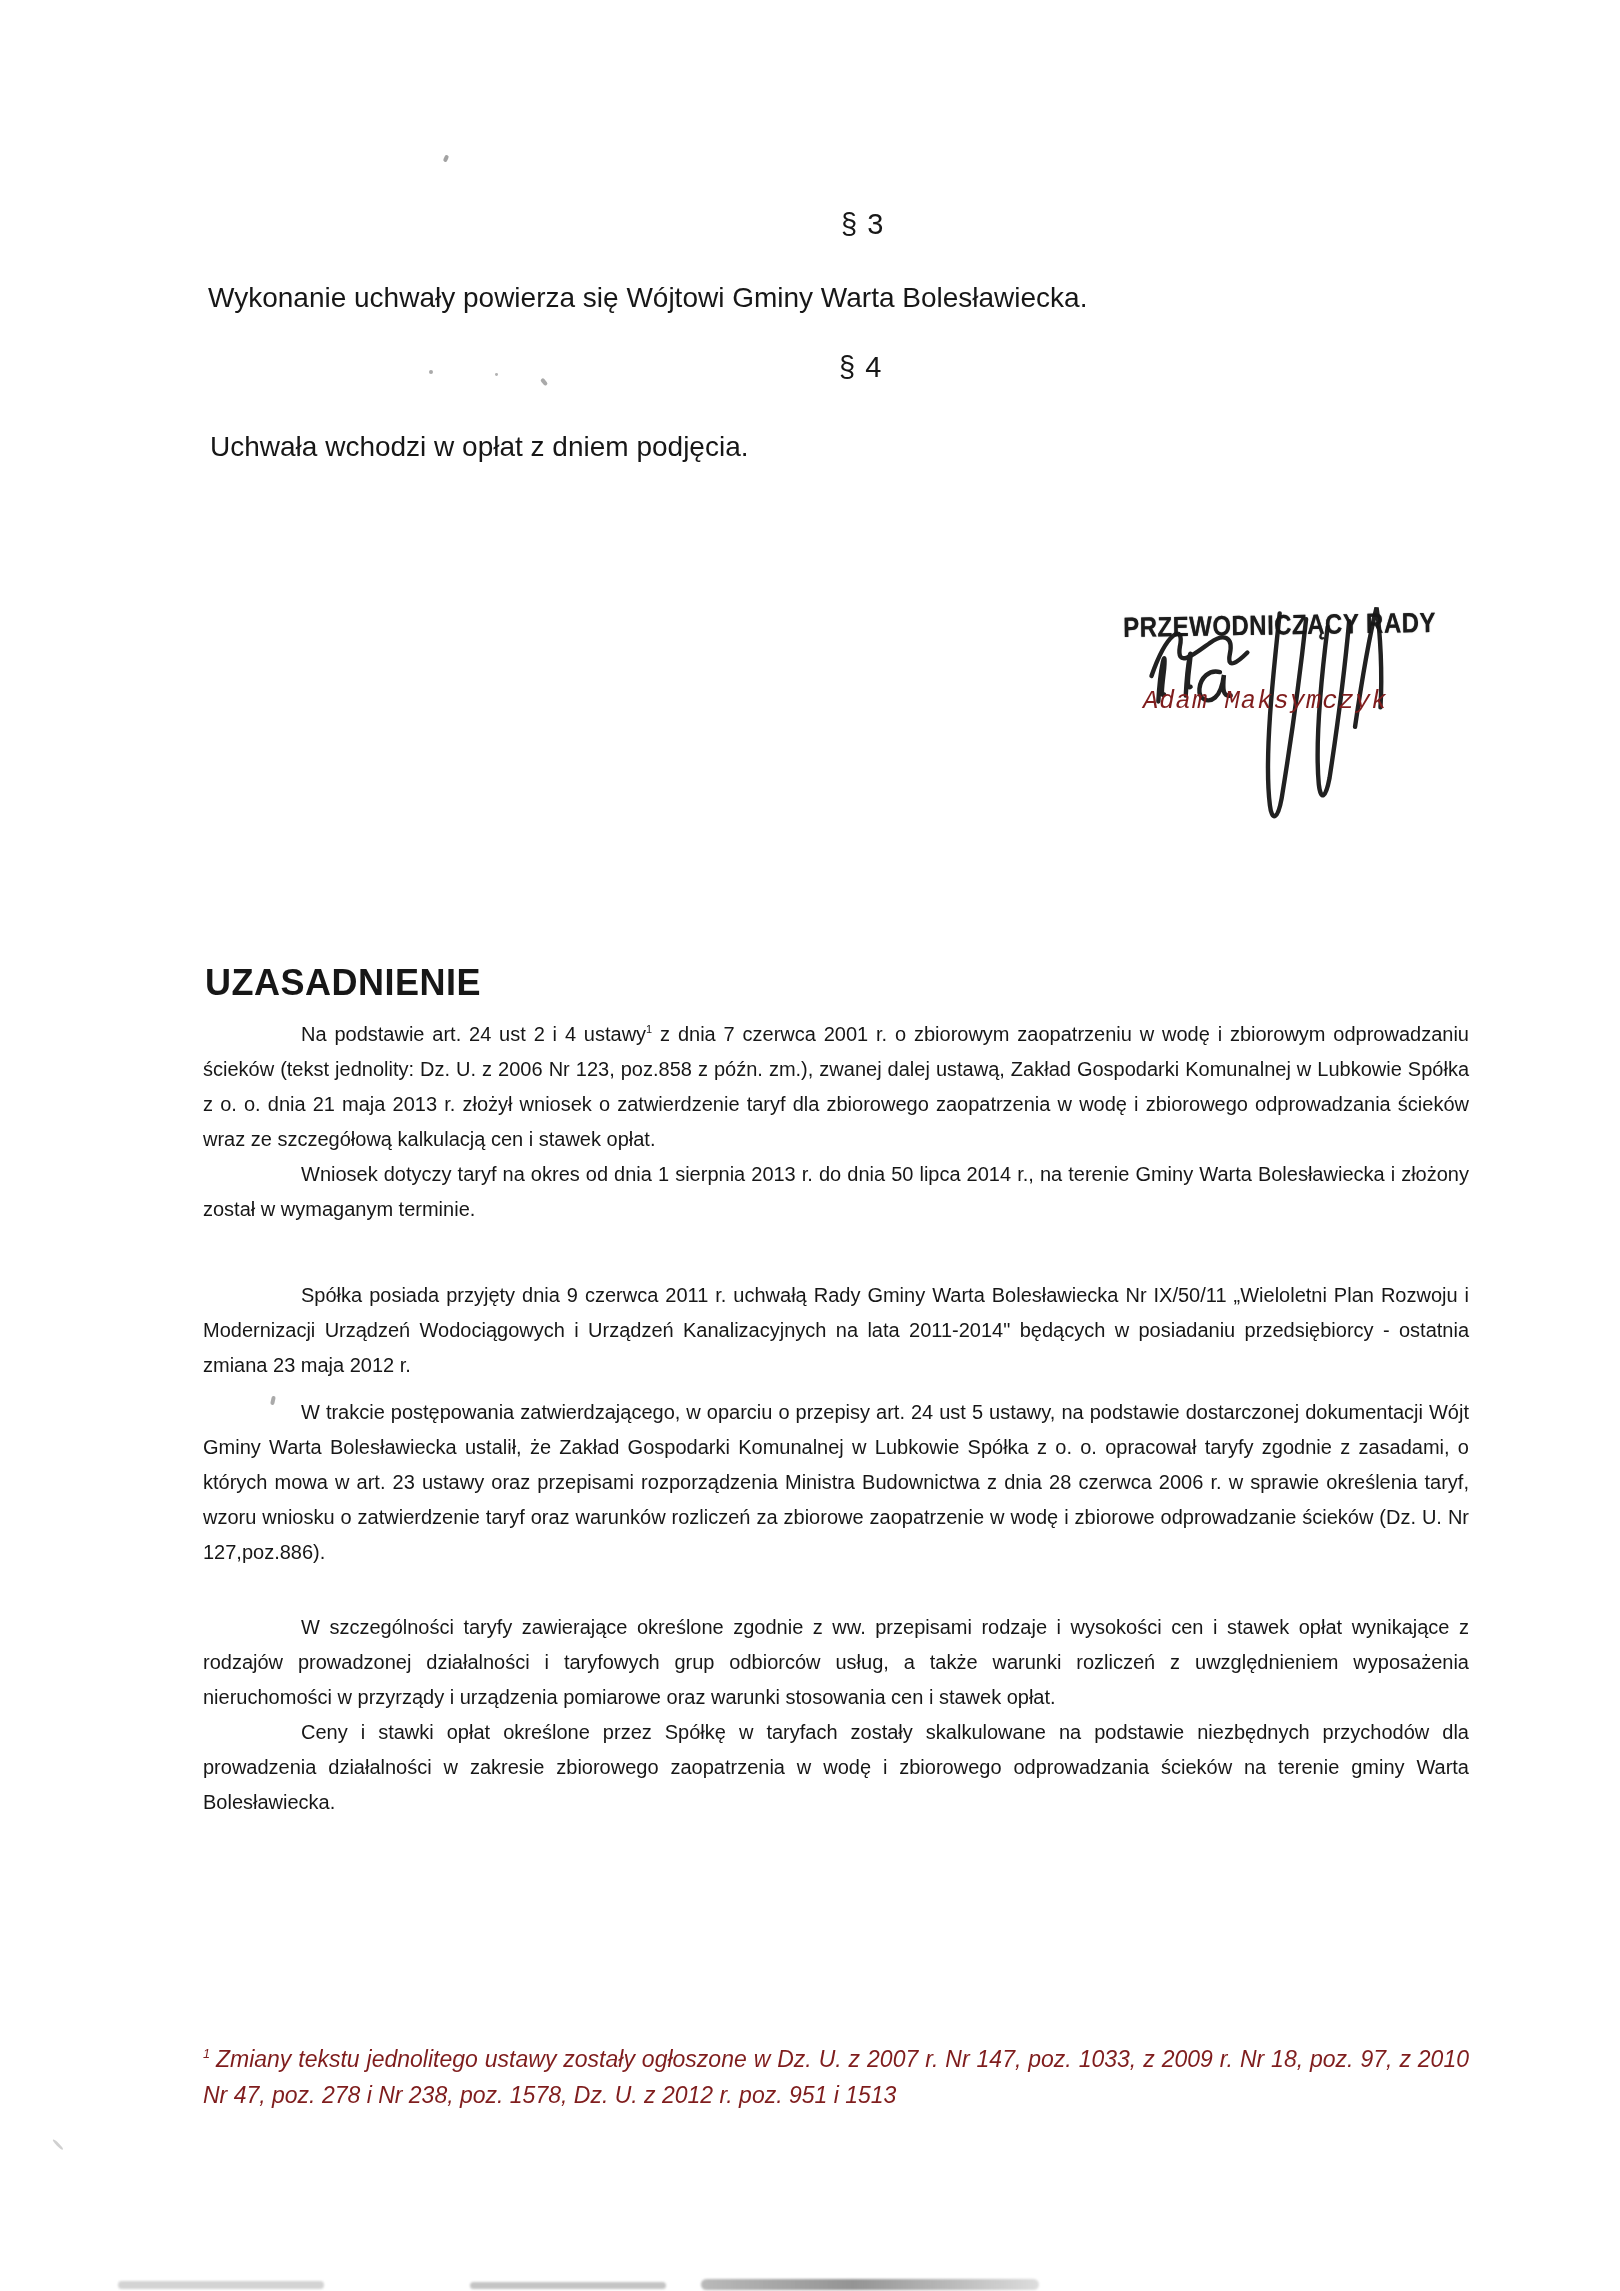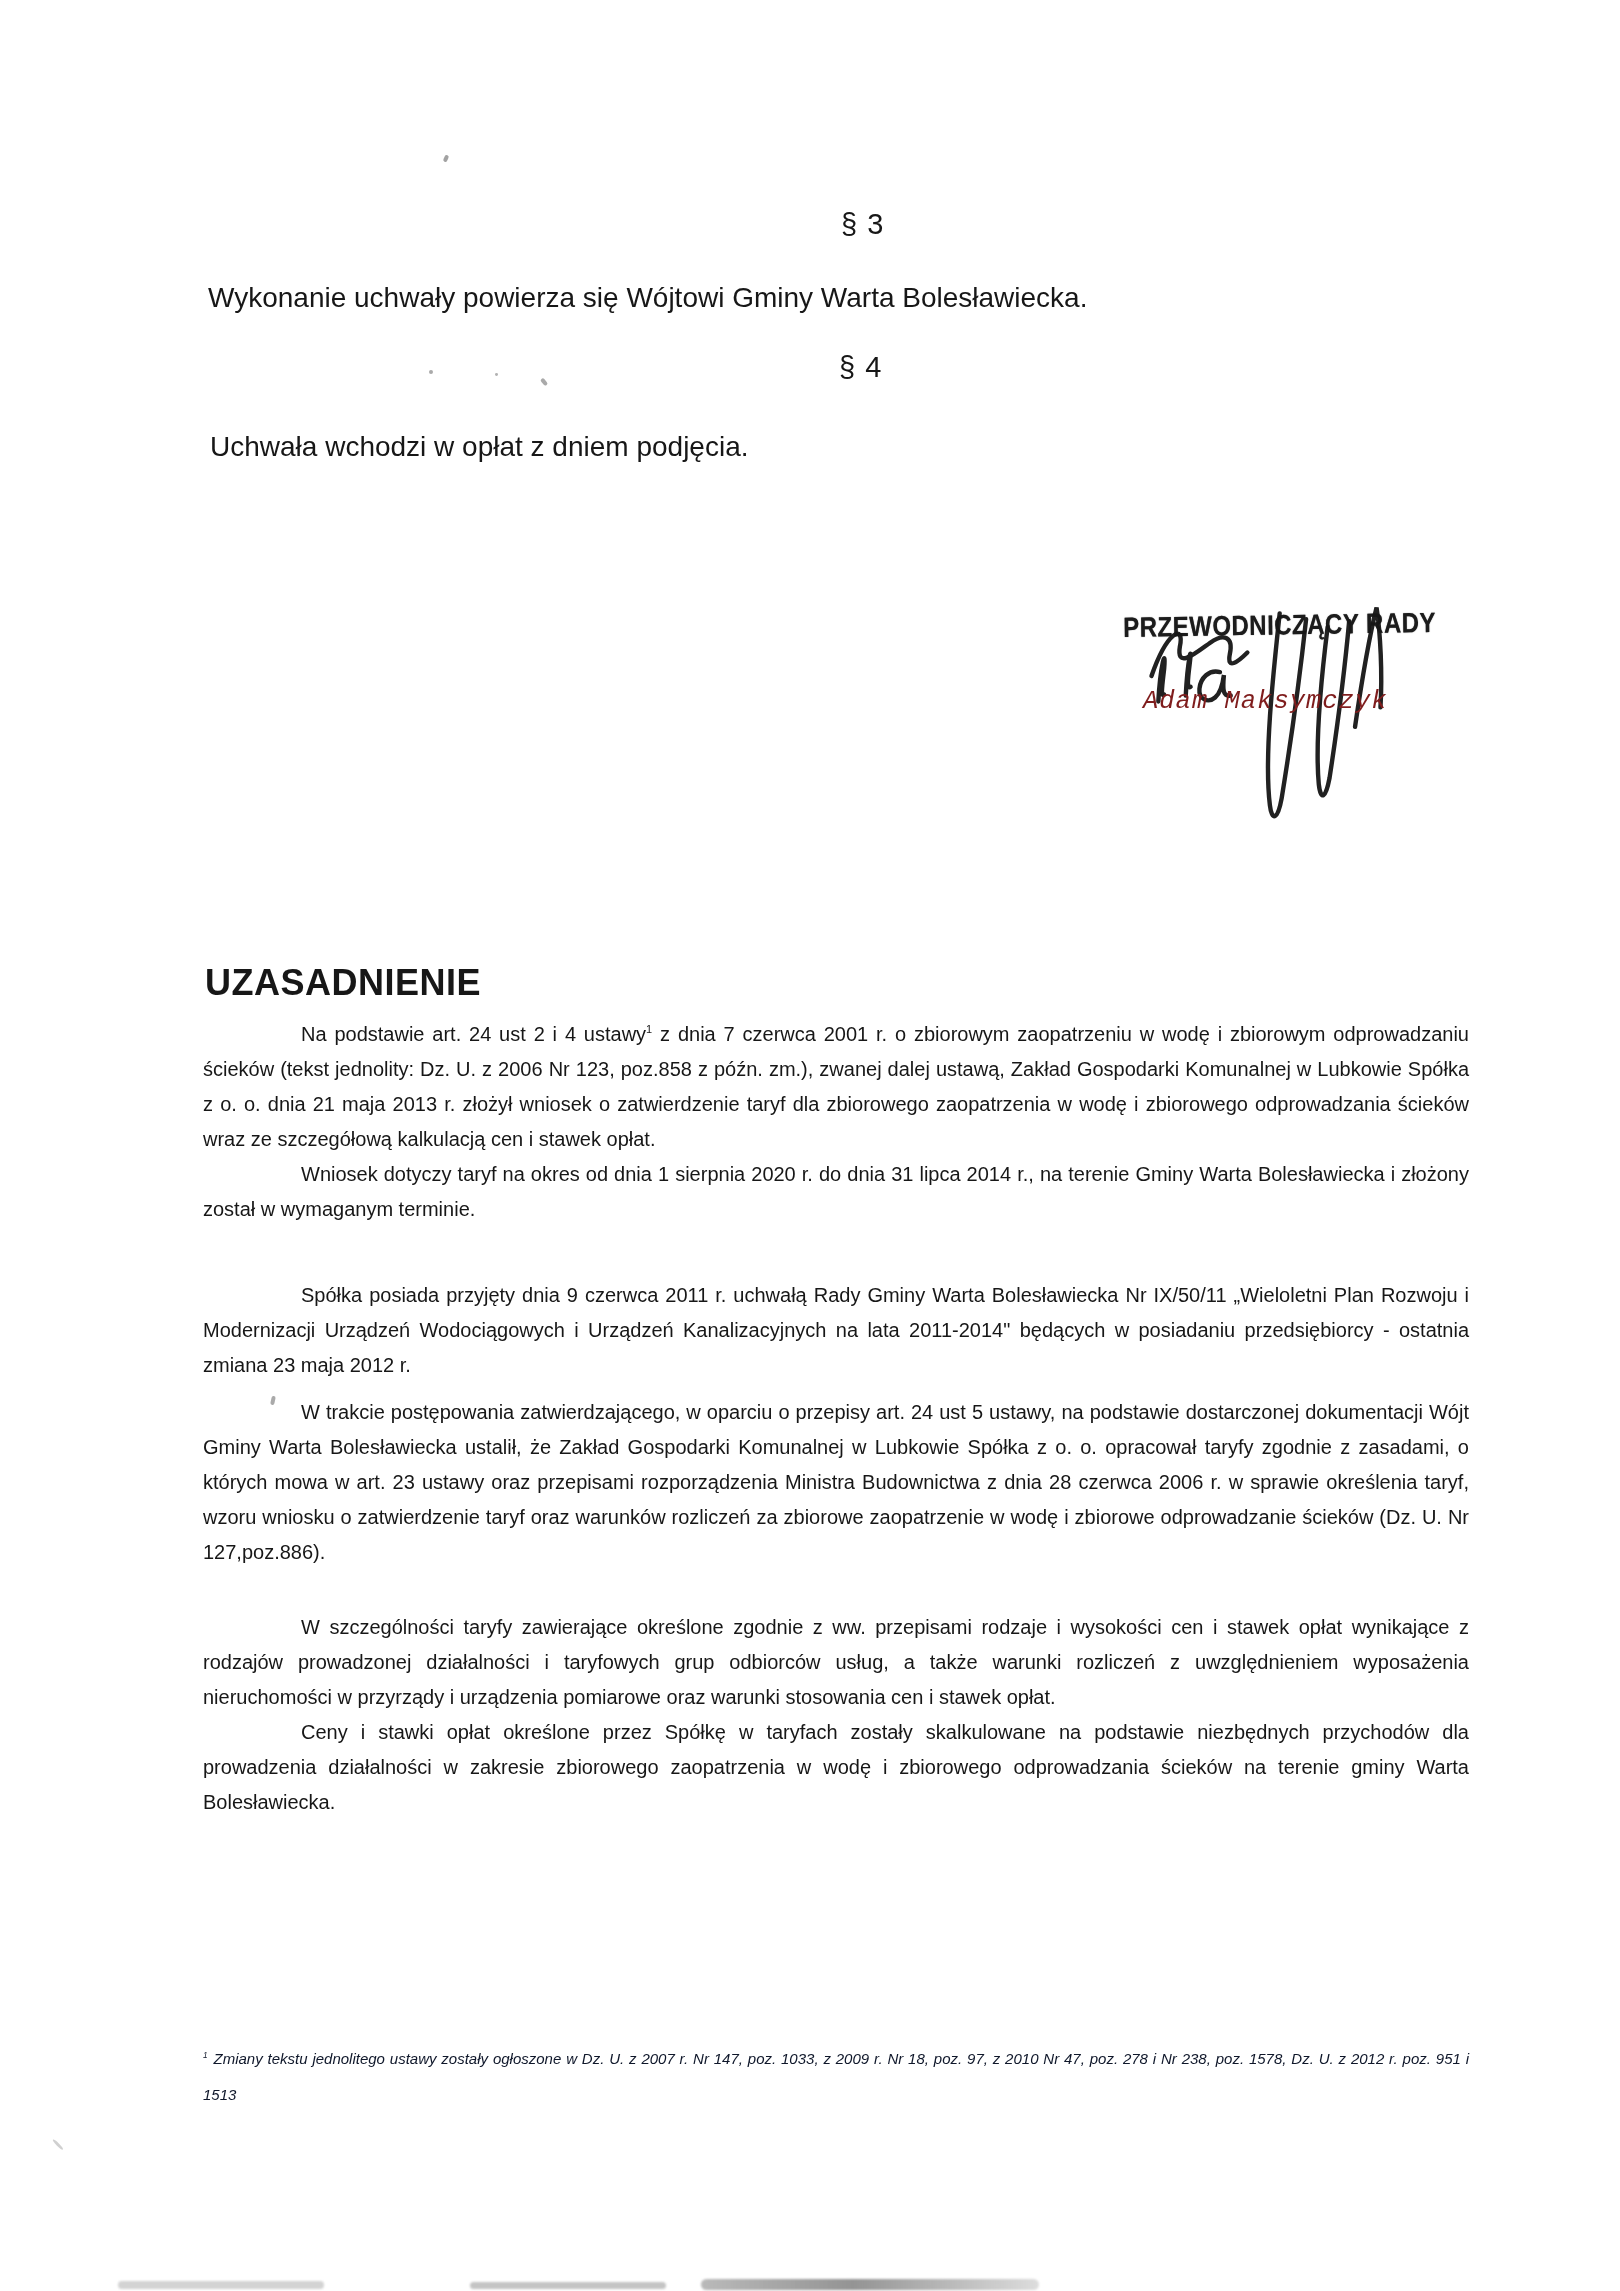--- a/index.html
+++ b/index.html
@@ -32,22 +32,22 @@
     text-shadow:0 0 1px rgba(20,20,20,0.7);
   }
   .signer{
     left:1143px;top:687px;
     font-family:"Liberation Mono",monospace;font-style:italic;
     font-size:25.5px;letter-spacing:1px;color:#7f1d1d;white-space:nowrap;
   }
   .sig-svg{left:1108px;top:584px;}
   .footnote{
     position:absolute;left:203px;top:2041px;width:1266px;
-    font-style:italic;font-size:15px;line-height:36px;
-    text-align:justify;color:#0f172a;
+    font-style:italic;font-size:23px;line-height:36px;
+    text-align:justify;color:#7f1d1d;
   }
   .footnote sup.ref{margin-right:5.9px;}
   
   .speck{position:absolute;background:#555;border-radius:50%;}
   .smudge{position:absolute;filter:blur(1px);border-radius:5.9px;}
 </style>
 </head>
 <body>
 
 <div class="page">
@@ -71,21 +71,21 @@
       <path d="M252,146 C259,98 267,52 274,24 C278,50 280,92 278,126"></path>
     </g>
   </svg>
 
   <div class="abs signer">Adam Maksymczyk</div>
 
   <div class="abs heading" style="left:205px;top:962px;">UZASADNIENIE</div>
 
   <div class="body-flow">
     <p><span>Na podstawie art. 24 ust 2 i 4 ustawy</span><sup class="ref">1</sup><span> z dnia 7 czerwca 2001 r. o zbiorowym zaopatrzeniu w wodę i zbiorowym odprowadzaniu ścieków (tekst jednolity: Dz. U. z 2006 Nr 123, poz.858 z późn. zm.), zwanej dalej ustawą, Zakład Gospodarki Komunalnej w Lubkowie Spółka z o. o. dnia 21 maja 2013 r. złożył wniosek o zatwierdzenie taryf dla zbiorowego zaopatrzenia w wodę i zbiorowego odprowadzania ścieków wraz ze szczegółową kalkulacją cen i stawek opłat.</span></p>
-    <p>Wniosek dotyczy taryf na okres od dnia 1 sierpnia 2020 r. do dnia 31 lipca 2014 r., na terenie Gminy Warta Bolesławiecka i złożony został w wymaganym terminie.</p>
+    <p>Wniosek dotyczy taryf na okres od dnia 1 sierpnia 2013 r. do dnia 50 lipca 2014 r., na terenie Gminy Warta Bolesławiecka i złożony został w wymaganym terminie.</p>
     <p class="gap-lg">Spółka posiada przyjęty dnia 9 czerwca 2011 r. uchwałą Rady Gminy Warta Bolesławiecka Nr IX/50/11 „Wieloletni Plan Rozwoju i Modernizacji Urządzeń Wodociągowych i Urządzeń Kanalizacyjnych na lata 2011-2014" będących w posiadaniu przedsiębiorcy - ostatnia zmiana 23 maja 2012 r.</p>
     <p class="gap-sm">W trakcie postępowania zatwierdzającego, w oparciu o przepisy art. 24 ust 5 ustawy, na podstawie dostarczonej dokumentacji Wójt Gminy Warta Bolesławiecka ustalił, że Zakład Gospodarki Komunalnej w Lubkowie Spółka z o. o. opracował taryfy zgodnie z zasadami, o których mowa w art. 23 ustawy oraz przepisami rozporządzenia Ministra Budownictwa z dnia 28 czerwca 2006 r. w sprawie określenia taryf, wzoru wniosku o zatwierdzenie taryf oraz warunków rozliczeń za zbiorowe zaopatrzenie w wodę i zbiorowe odprowadzanie ścieków (Dz. U. Nr 127,poz.886).</p>
     <p class="gap-md">W szczególności taryfy zawierające określone zgodnie z ww. przepisami rodzaje i wysokości cen i stawek opłat wynikające z rodzajów prowadzonej działalności i taryfowych grup odbiorców usług, a także warunki rozliczeń z uwzględnieniem wyposażenia nieruchomości w przyrządy i urządzenia pomiarowe oraz warunki stosowania cen i stawek opłat.</p>
     <p>Ceny i stawki opłat określone przez Spółkę w taryfach zostały skalkulowane na podstawie niezbędnych przychodów dla prowadzenia działalności w zakresie zbiorowego zaopatrzenia w wodę i zbiorowego odprowadzania ścieków na terenie gminy Warta Bolesławiecka.</p>
   </div>
 
   <div class="footnote"><sup class="ref">1</sup><span>Zmiany tekstu jednolitego ustawy zostały ogłoszone w Dz. U. z 2007 r. Nr 147, poz. 1033, z 2009 r. Nr 18, poz. 97, z 2010 Nr 47, poz. 278 i Nr 238, poz. 1578, Dz. U. z 2012 r. poz. 951 i 1513</span></div>
 
   <div class="speck" style="left:444px;top:155px;width:3.9px;height:6.9px;opacity:.55;transform:rotate(25deg);border-radius:2px;"></div>
   <div class="speck" style="left:429px;top:370px;width:3.9px;height:3.9px;opacity:.5;"></div>

